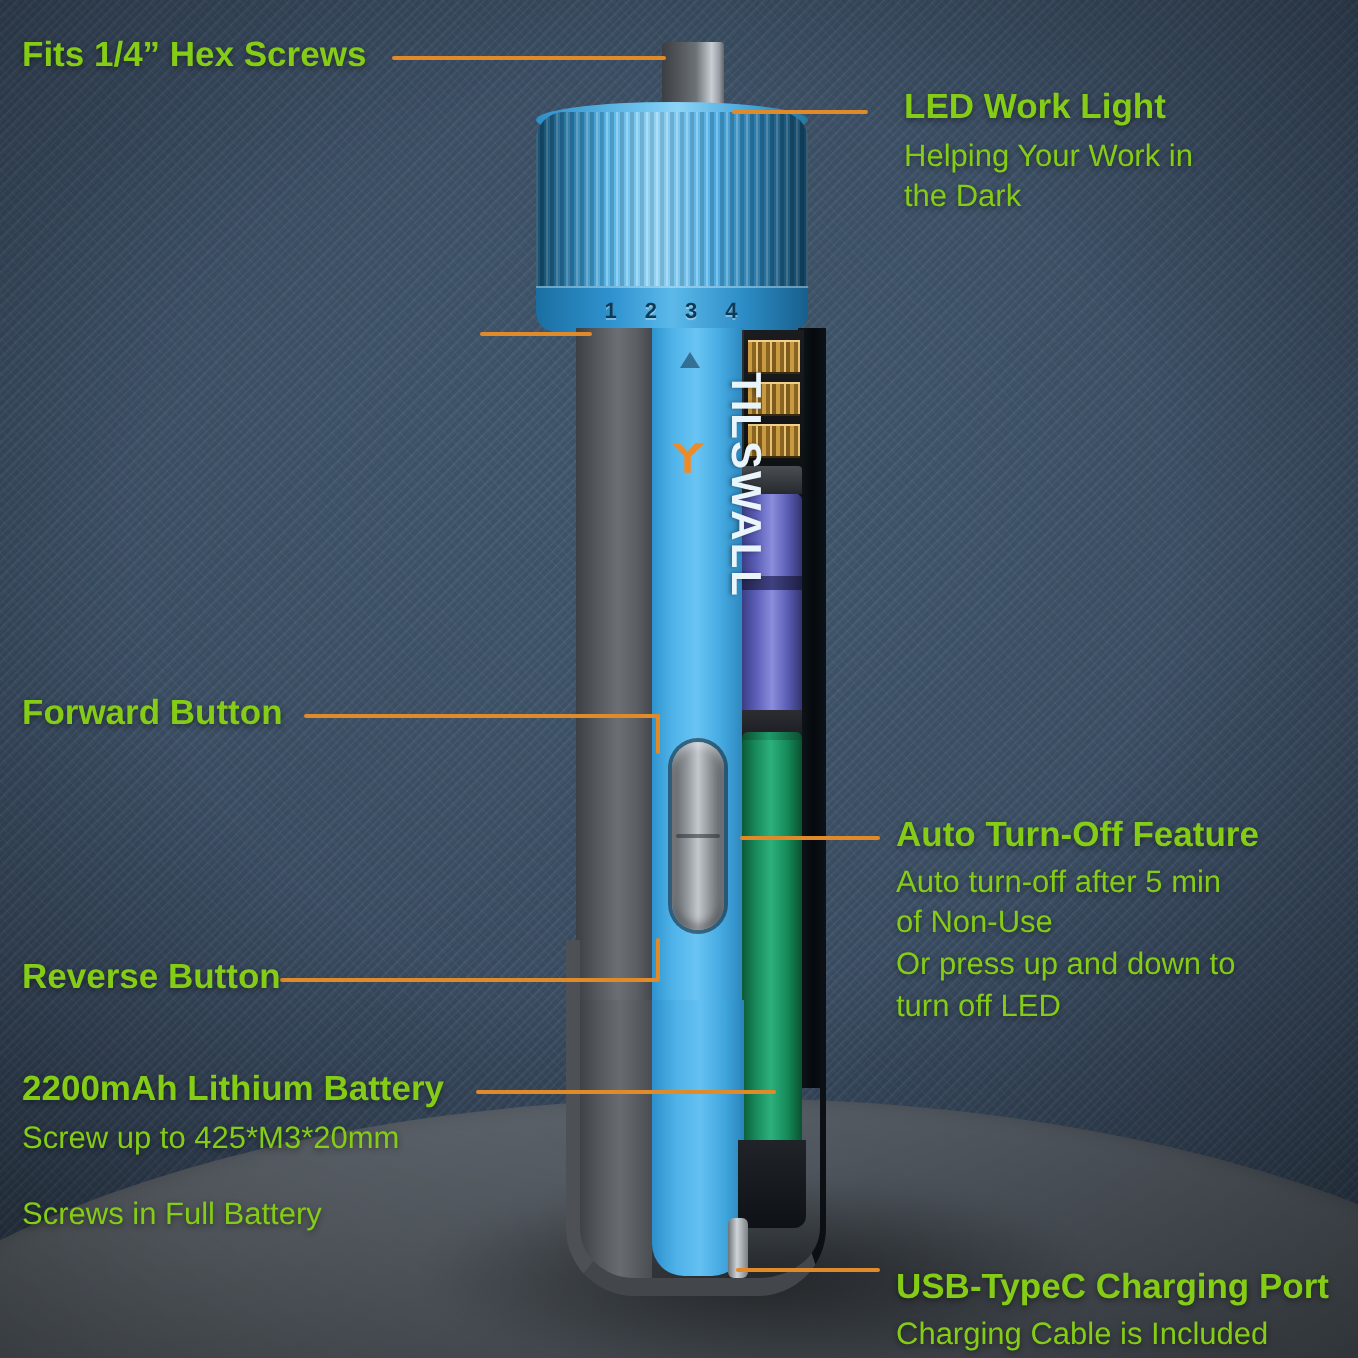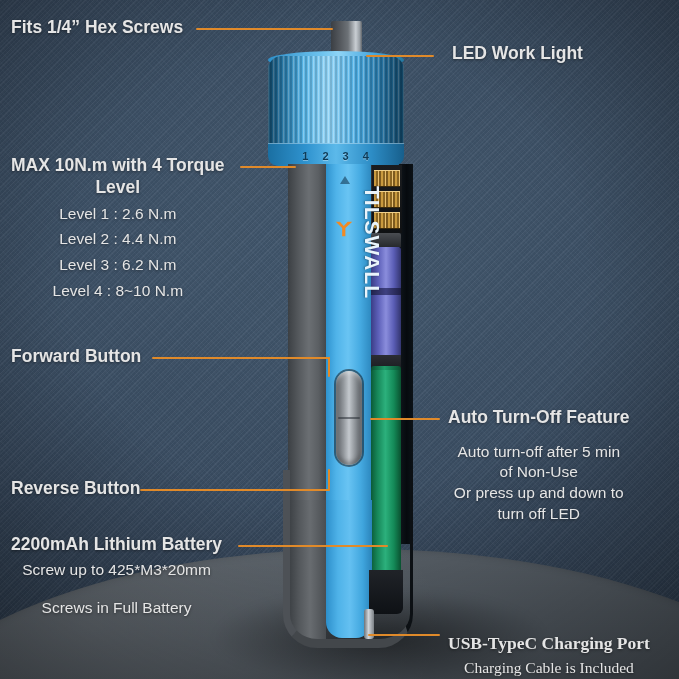--- a/index.html
+++ b/index.html
@@ -150,21 +150,21 @@
     font-size:21px;font-weight:700;letter-spacing:1px;color:#e9f4fb;
     text-shadow:0 1px 2px rgba(0,0,0,.35);text-align:center;
   }
   .brand-logo{position:absolute;left:333px;top:218px;width:22px;height:22px;}
 
   
   .lead{position:absolute;height:2px;background:#e08a2a;border-radius:1px;}
   .lead-v{position:absolute;width:2px;background:#e08a2a;border-radius:1px;}
 
   
-  .callout{position:absolute;color:#e5e5e5;text-align:center;}
+  .callout{position:absolute;color:#84cc16;}
   .c-title{font-size:17.5px;font-weight:700;line-height:1.25;
     text-shadow:0 1px 3px rgba(0,0,0,.45);}
   .c-body{font-size:15.5px;font-weight:400;line-height:1.33;
     text-shadow:0 1px 3px rgba(0,0,0,.45);}
   .c-body div{white-space:nowrap;}
 </style>
 </head>
 <body>
 
 <div id="stage">
@@ -237,59 +237,53 @@
   <div class="lead-v" style="left:328px;top:469px;height:21px;"></div>
   <div class="lead" style="left:238px;top:545px;width:150px;"></div>
   <div class="lead" style="left:368px;top:634px;width:72px;"></div>
 
   <div class="callout" style="left:11px;top:17px;">
     <div class="c-title">Fits 1/4” Hex Screws</div>
   </div>
 
   <div class="callout" style="left:452px;top:43px;">
     <div class="c-title">LED Work Light</div>
-  </div>
-
-  <div class="callout" style="left:11px;top:155px;">
-    <div class="c-title">MAX 10N.m with 4 Torque</div>
-    <div class="c-title">Level</div>
-    <div class="c-body" style="margin-top:5px">
-      <div>Level 1 : 2.6 N.m</div>
-      <div style="margin-top:5px">Level 2 : 4.4 N.m</div>
-      <div style="margin-top:5px">Level 3 : 6.2 N.m</div>
-      <div style="margin-top:5px">Level 4 : 8~10 N.m</div>
-    </div>
-  </div>
+    <div class="c-body" style="margin-top:4px">
+      <div>Helping Your Work in</div>
+      <div>the Dark</div>
+    </div>
+  </div>
+
 
   <div class="callout" style="left:11px;top:346px;">
     <div class="c-title">Forward Button</div>
   </div>
 
   <div class="callout" style="left:448px;top:407px;">
     <div class="c-title">Auto Turn-Off Feature</div>
-    <div class="c-body" style="margin-top:13px">
+    <div class="c-body" style="margin-top:3px">
       <div>Auto turn-off after 5 min</div>
       <div>of Non-Use</div>
       <div>Or press up and down to</div>
       <div>turn off LED</div>
     </div>
   </div>
 
   <div class="callout" style="left:11px;top:478px;">
     <div class="c-title">Reverse Button</div>
   </div>
 
   <div class="callout" style="left:11px;top:534px;">
     <div class="c-title">2200mAh Lithium Battery</div>
     <div class="c-body" style="margin-top:4px">
       <div>Screw up to 425*M3*20mm</div>
       <div style="margin-top:18px">Screws in Full Battery</div>
     </div>
   </div>
 
-  <div class="callout" style="left:448px;top:633px;font-family:Liberation Serif, serif;">
+  <div class="callout" style="left:448px;top:633px;">
     <div class="c-title">USB-TypeC Charging Port</div>
     <div class="c-body" style="margin-top:3px">
       <div>Charging Cable is Included</div>
     </div>
   </div>
 
 </div>
 
 </body></html>

